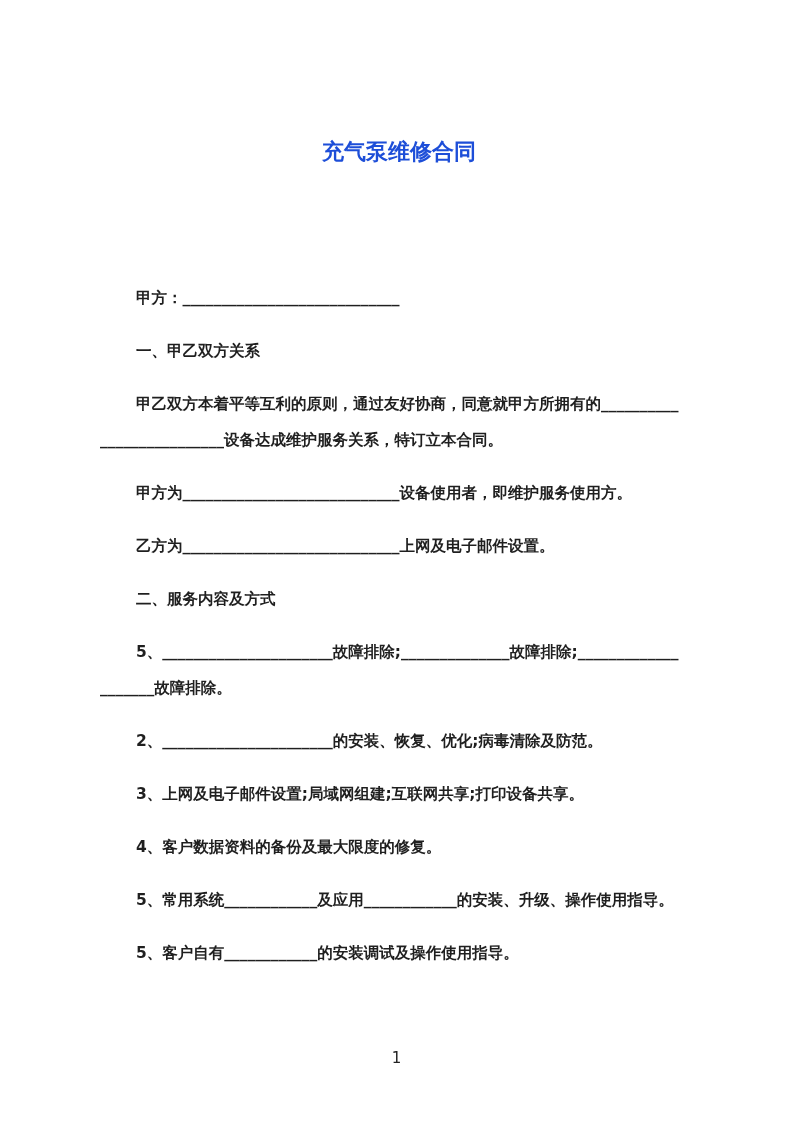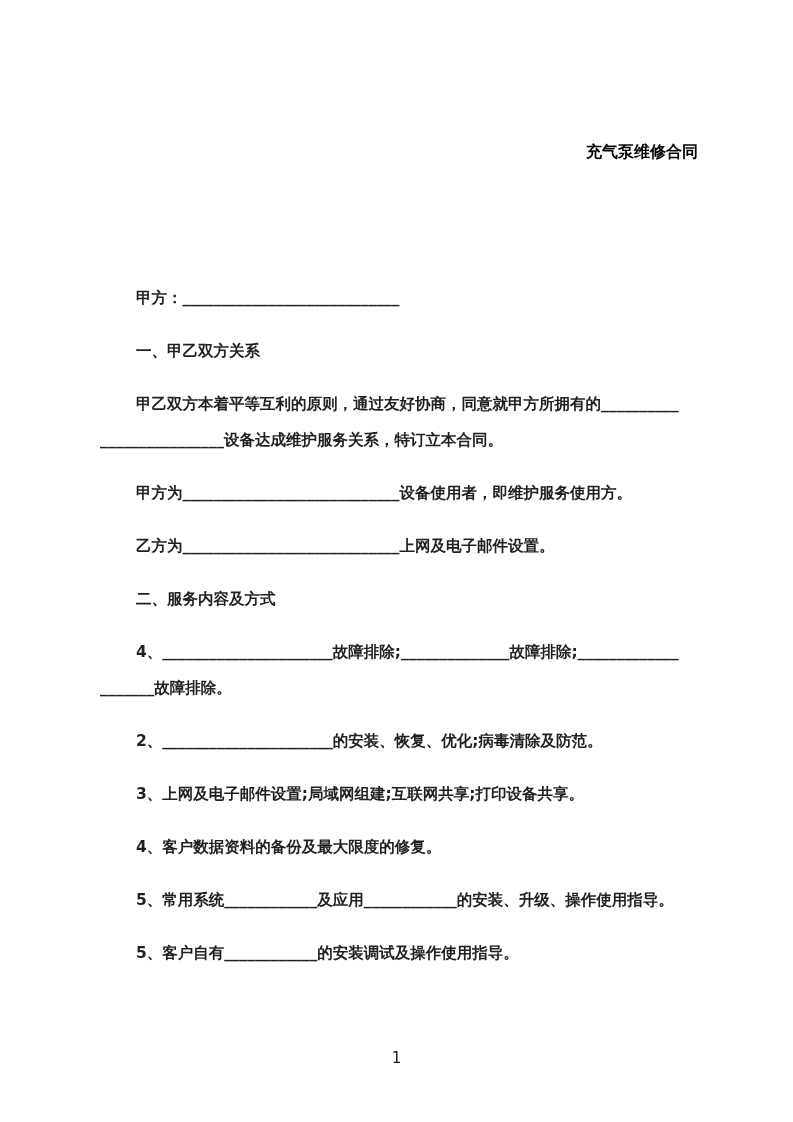--- a/index.html
+++ b/index.html
@@ -16,24 +16,24 @@
     box-sizing: border-box;
     padding: 138px 95px 0 100px;
     font-family: "DejaVu Sans", "Liberation Sans", sans-serif;
     font-size: 15.5px;
     font-weight: 700;
     color: #212121;
     overflow: hidden;
   }
   .doc-title {
     margin: 0 0 114px 0;
-    text-align: right;
-    font-size: 16px;
+    text-align: center;
+    font-size: 22px;
     font-weight: 700;
-    color: #000000;
+    color: #1d4ed8;
     line-height: 28px;
   }
   .para {
     margin: 0 12px 17px 0;
     line-height: 36px;
     text-indent: 36px;
     word-break: break-all;
     color: #1f1f1f;
   }
   .heading {
@@ -68,21 +68,21 @@
   <p class="para heading">一、甲乙双方关系</p>
 
   <p class="para">甲乙双方本着平等互利的原则，通过友好协商，同意就甲方所拥有的__________________________设备达成维护服务关系，特订立本合同。</p>
 
   <p class="para"><span>甲方为</span><span class="blank">____________________________</span><span>设备使用者，即维护服务使用方。</span></p>
 
   <p class="para"><span>乙方为</span><span class="blank">____________________________</span><span>上网及电子邮件设置。</span></p>
 
   <p class="para heading">二、服务内容及方式</p>
 
-  <p class="para">4、______________________故障排除;______________故障排除;____________________故障排除。</p>
+  <p class="para">5、______________________故障排除;______________故障排除;____________________故障排除。</p>
 
   <p class="para">2、______________________的安装、恢复、优化;病毒清除及防范。</p>
 
   <p class="para">3、上网及电子邮件设置;局域网组建;互联网共享;打印设备共享。</p>
 
   <p class="para">4、客户数据资料的备份及最大限度的修复。</p>
 
   <p class="para">5、常用系统____________及应用____________的安装、升级、操作使用指导。</p>
 
   <p class="para">5、客户自有____________的安装调试及操作使用指导。</p>

